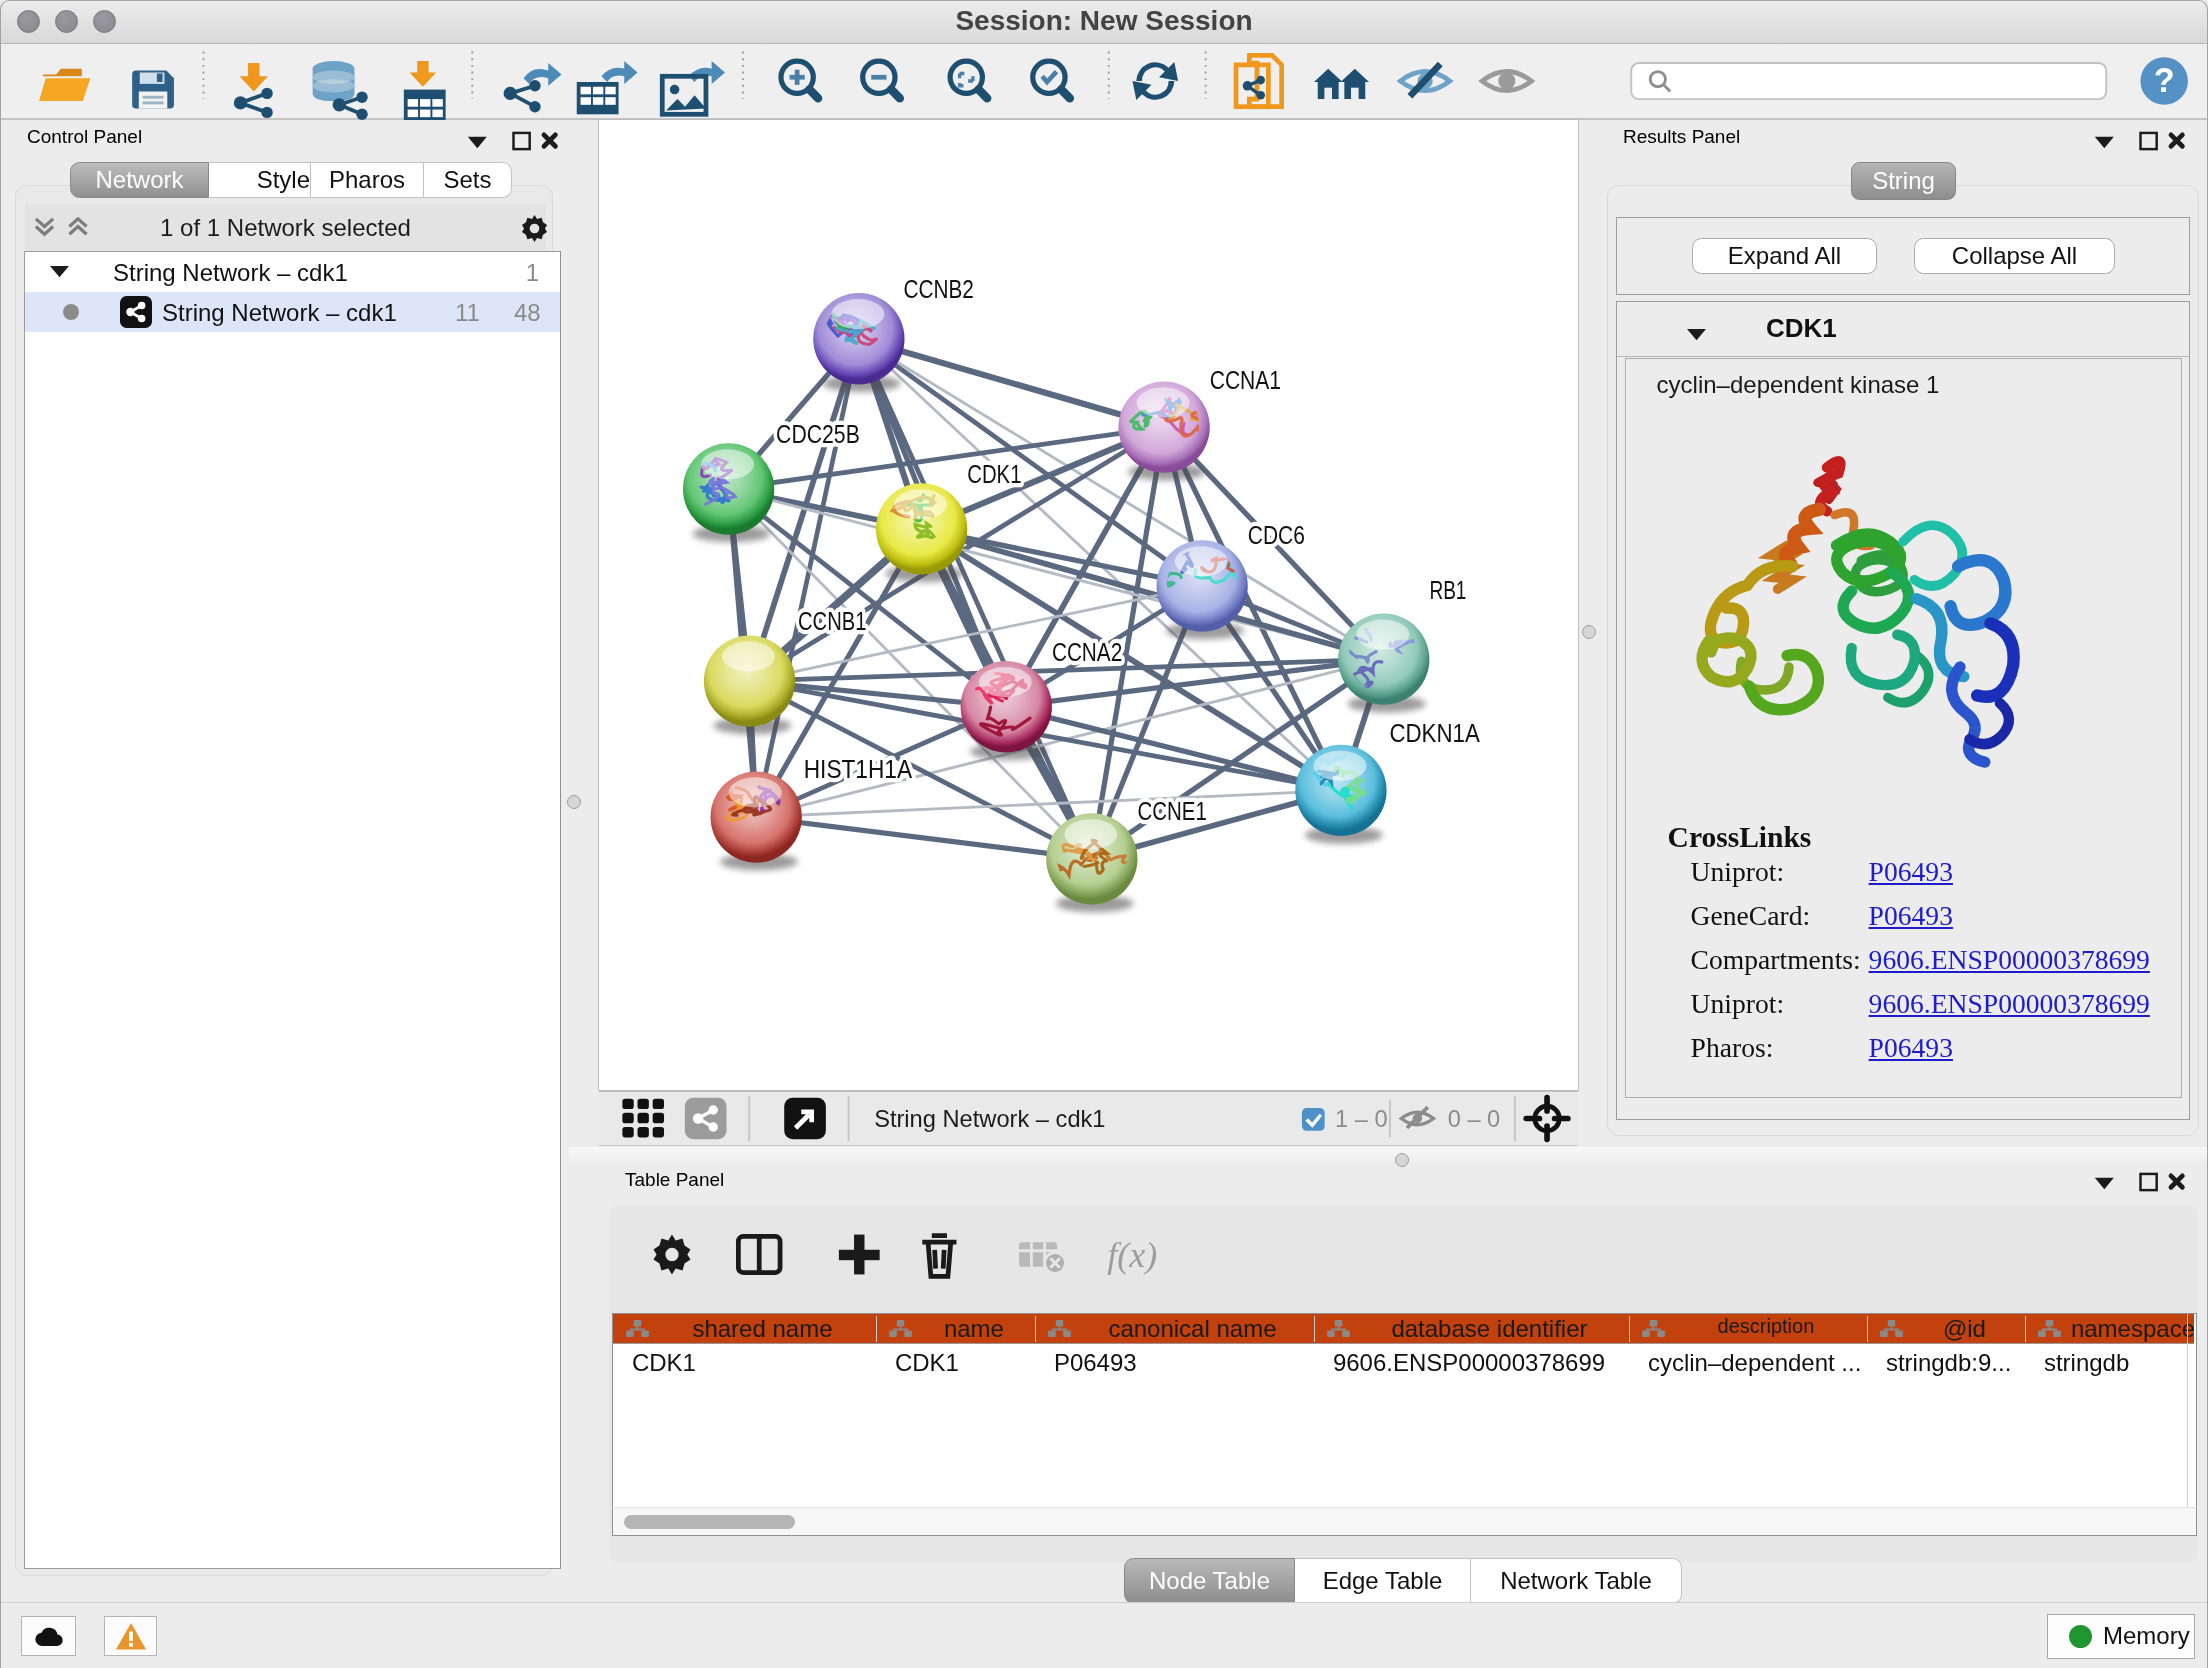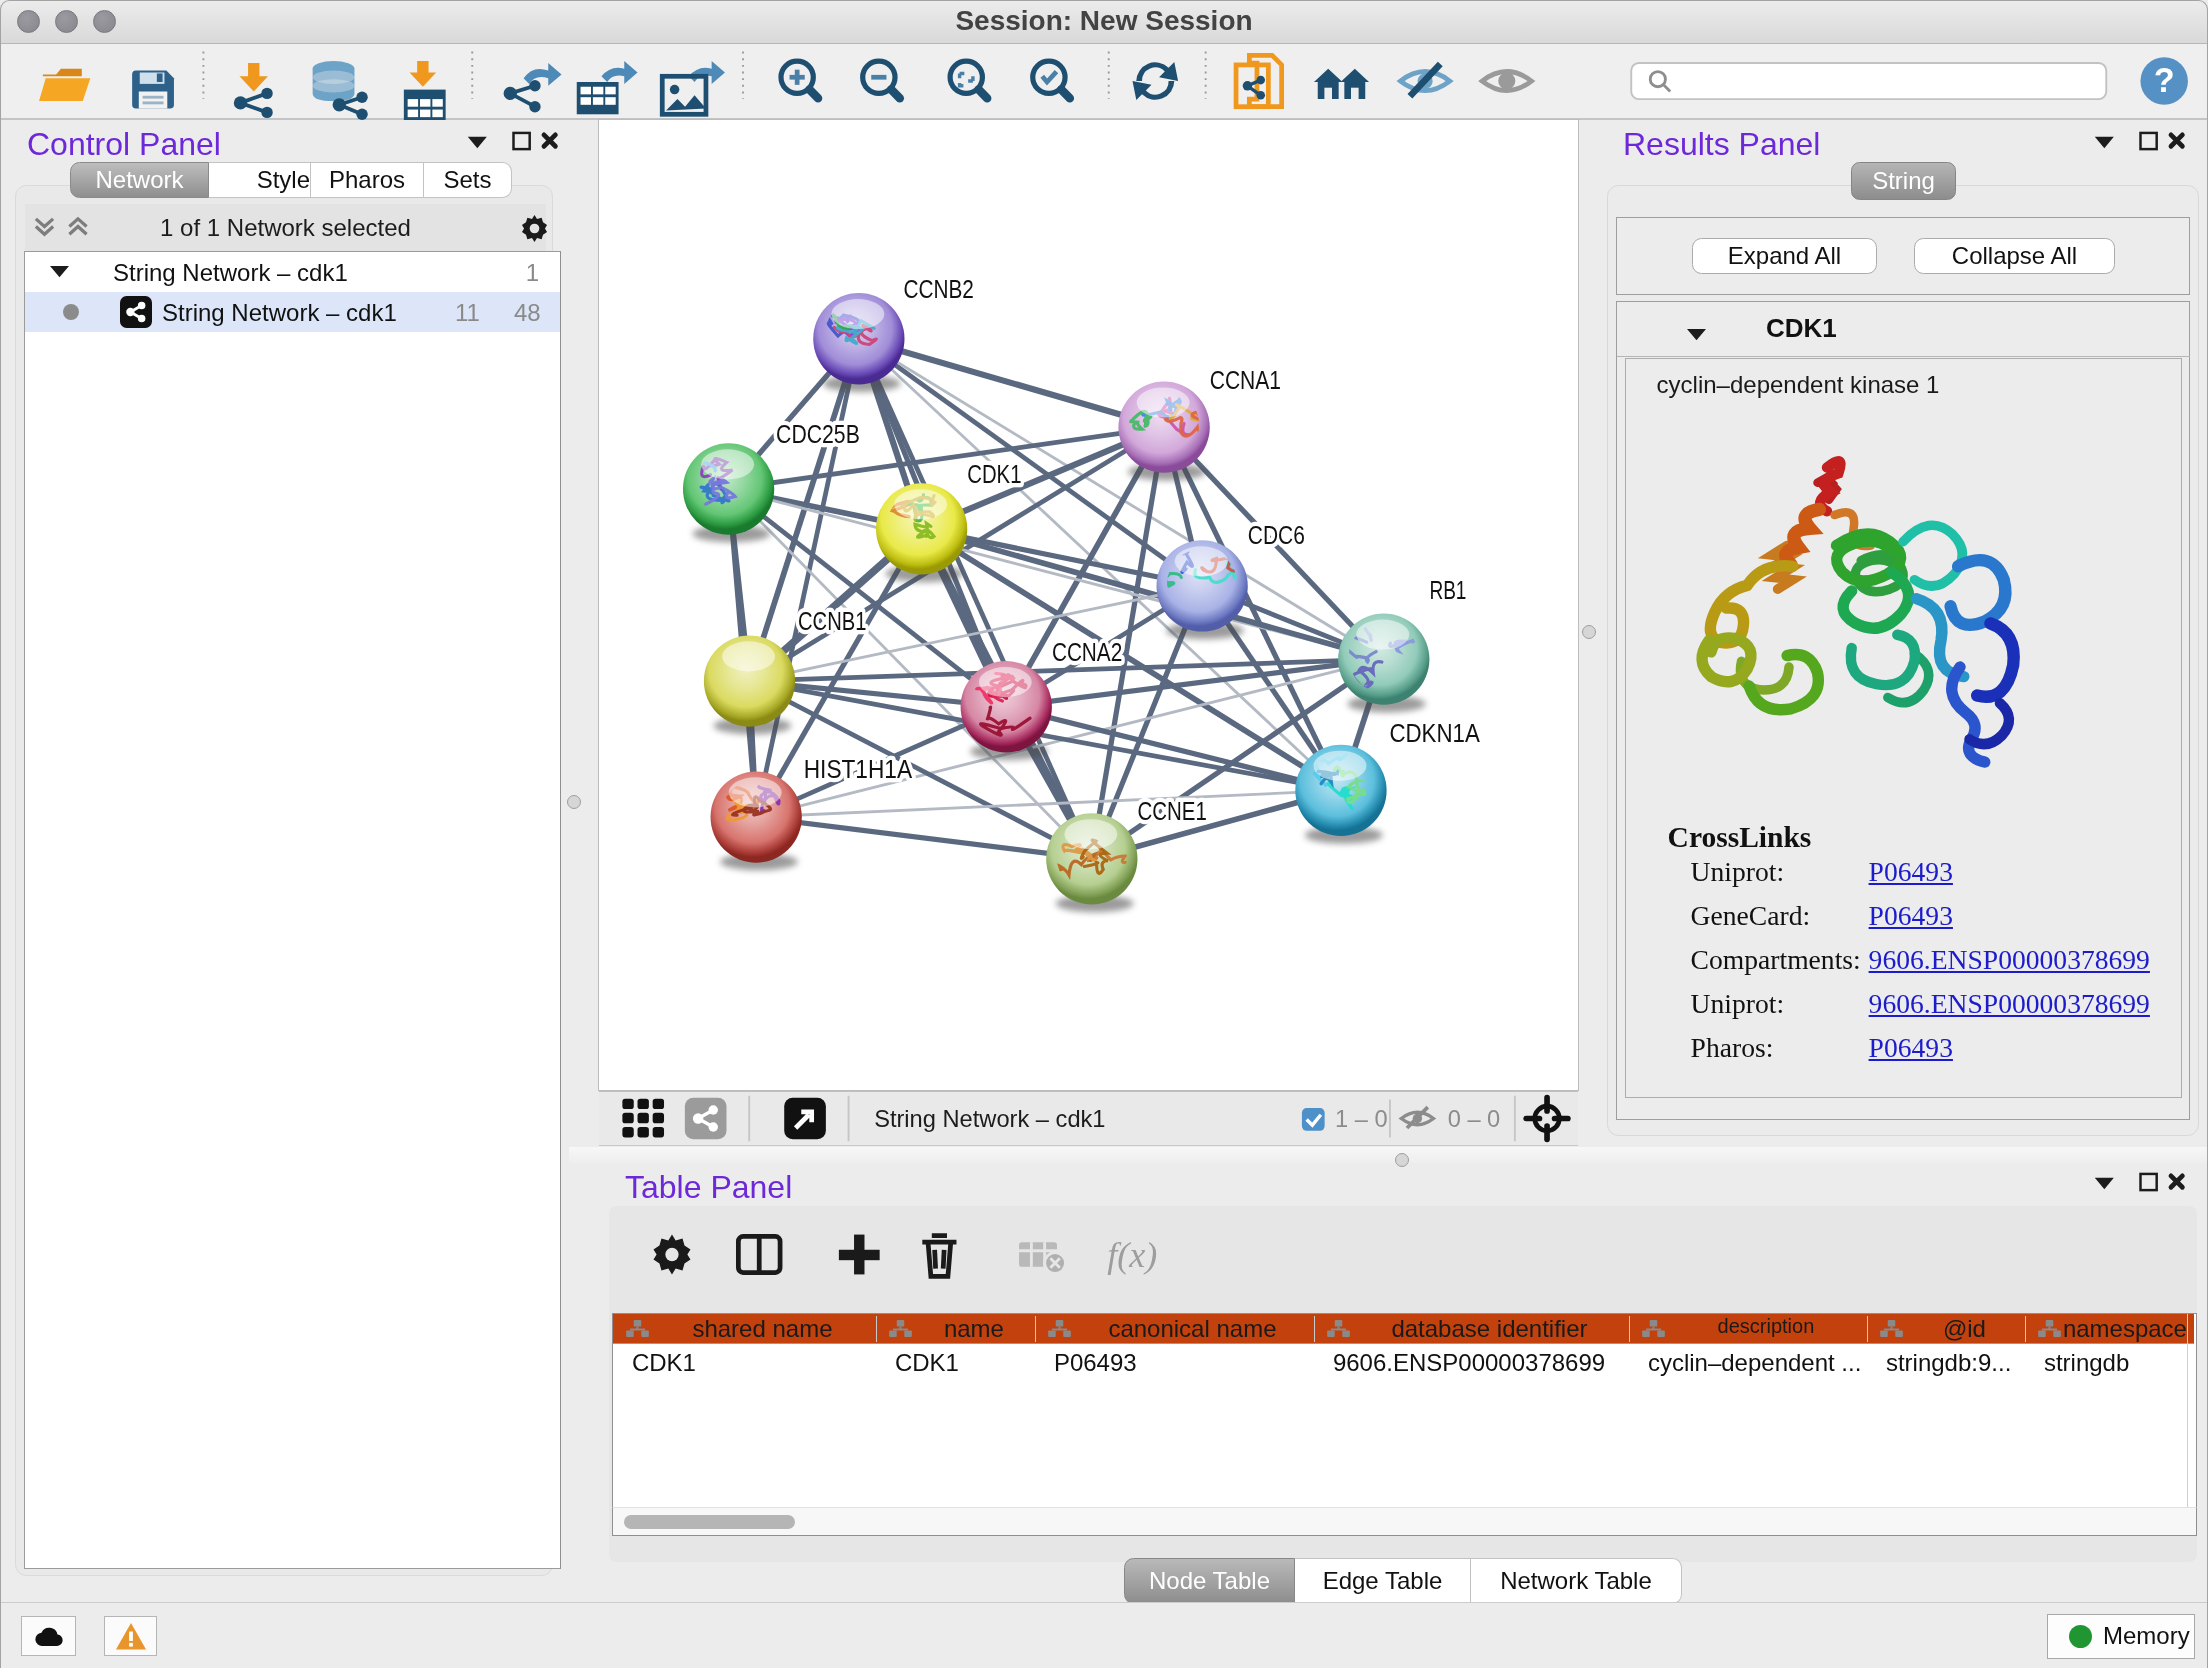--- a/index.html
+++ b/index.html
@@ -1,20 +1,20 @@
 <!DOCTYPE html>
 <html style="font-size:15px"><head><meta charset="utf-8"><title>Session: New Session</title>
 <style>
 *{margin:0;padding:0;box-sizing:border-box}
 html,body{width:2208px;height:1668px;overflow:hidden;background:#ececec;
  font-family:"Liberation Sans",sans-serif;-webkit-font-smoothing:antialiased}
 #frame{position:absolute;left:0;top:0;width:2208px;height:1668px;border:1.9px solid #a3a3a3;
  border-bottom:none;border-radius:9.5px 9.5px 0 0;z-index:99;pointer-events:none}
 .abs{position:absolute}
-.panelTitle{font-size:32px;color:#6d28d9}
+.panelTitle{font-size:19px;color:#000000}
 svg{display:block}
 </style></head>
 <body>
 <div id="frame"></div>
 
 <div class="abs" style="left:0;top:0;width:2208px;height:44px;background:linear-gradient(180deg,#ececec,#d9d9d9);border-bottom:1.9px solid #b6b6b6;border-radius:9.5px 9.5px 0 0">
  <div class="abs" style="left:17px;top:9.5px;width:23px;height:23px;border-radius:50%;background:radial-gradient(circle at 40% 35%,#9a9aa0,#86868c);border:1.4px solid #77777d"></div>
  <div class="abs" style="left:55px;top:9.5px;width:23px;height:23px;border-radius:50%;background:radial-gradient(circle at 40% 35%,#9a9aa0,#86868c);border:1.4px solid #77777d"></div>
  <div class="abs" style="left:93px;top:9.5px;width:23px;height:23px;border-radius:50%;background:radial-gradient(circle at 40% 35%,#9a9aa0,#86868c);border:1.4px solid #77777d"></div>
  <div style="width:100%;text-align:center;font-size:28px;font-weight:700;color:#434343;line-height:42px">Session: New Session</div>
@@ -751,21 +751,21 @@
           <span style="position:absolute;left:13.3px;top:5.7px">
             <svg width="23" height="17" viewBox="0 0 24 18" style="">
               <g fill="#8a8a8a">
                 <rect x="8" y="0" width="8" height="7" rx="1"></rect>
                 <rect x="0" y="11" width="8" height="7" rx="1"></rect>
                 <rect x="16" y="11" width="8" height="7" rx="1"></rect>
                 <path d="M11 7 l2 0 0 2 7 0 0 2 -16 0 0 -2 7 0 z"></path>
               </g>
             </svg>
           </span>
-          <div style="position:absolute;left:38px;right:1.9px;text-align:left;top:1px;font-size:24px;color:#1a1a1a;white-space:nowrap">namespace</div>
+          <div style="position:absolute;left:38px;right:1.9px;text-align:right;top:1px;font-size:24px;color:#1a1a1a;white-space:nowrap">namespace</div>
         </div>
       </div>
       <div class="abs" style="left:0;top:31px;width:1581px;height:38px;font-size:24px;color:#111">
         <span style="position:absolute;left:19px;top:3.8px;white-space:nowrap">CDK1</span>
         <span style="position:absolute;left:282px;top:3.8px;white-space:nowrap">CDK1</span>
         <span style="position:absolute;left:441px;top:3.8px;white-space:nowrap">P06493</span>
         <span style="position:absolute;left:720px;top:3.8px;white-space:nowrap">9606.ENSP00000378699</span>
         <span style="position:absolute;left:1035px;top:3.8px;white-space:nowrap">cyclin–dependent ...</span>
         <span style="position:absolute;left:1273px;top:3.8px;white-space:nowrap">stringdb:9...</span>
         <span style="position:absolute;left:1431px;top:3.8px;white-space:nowrap">stringdb</span>

